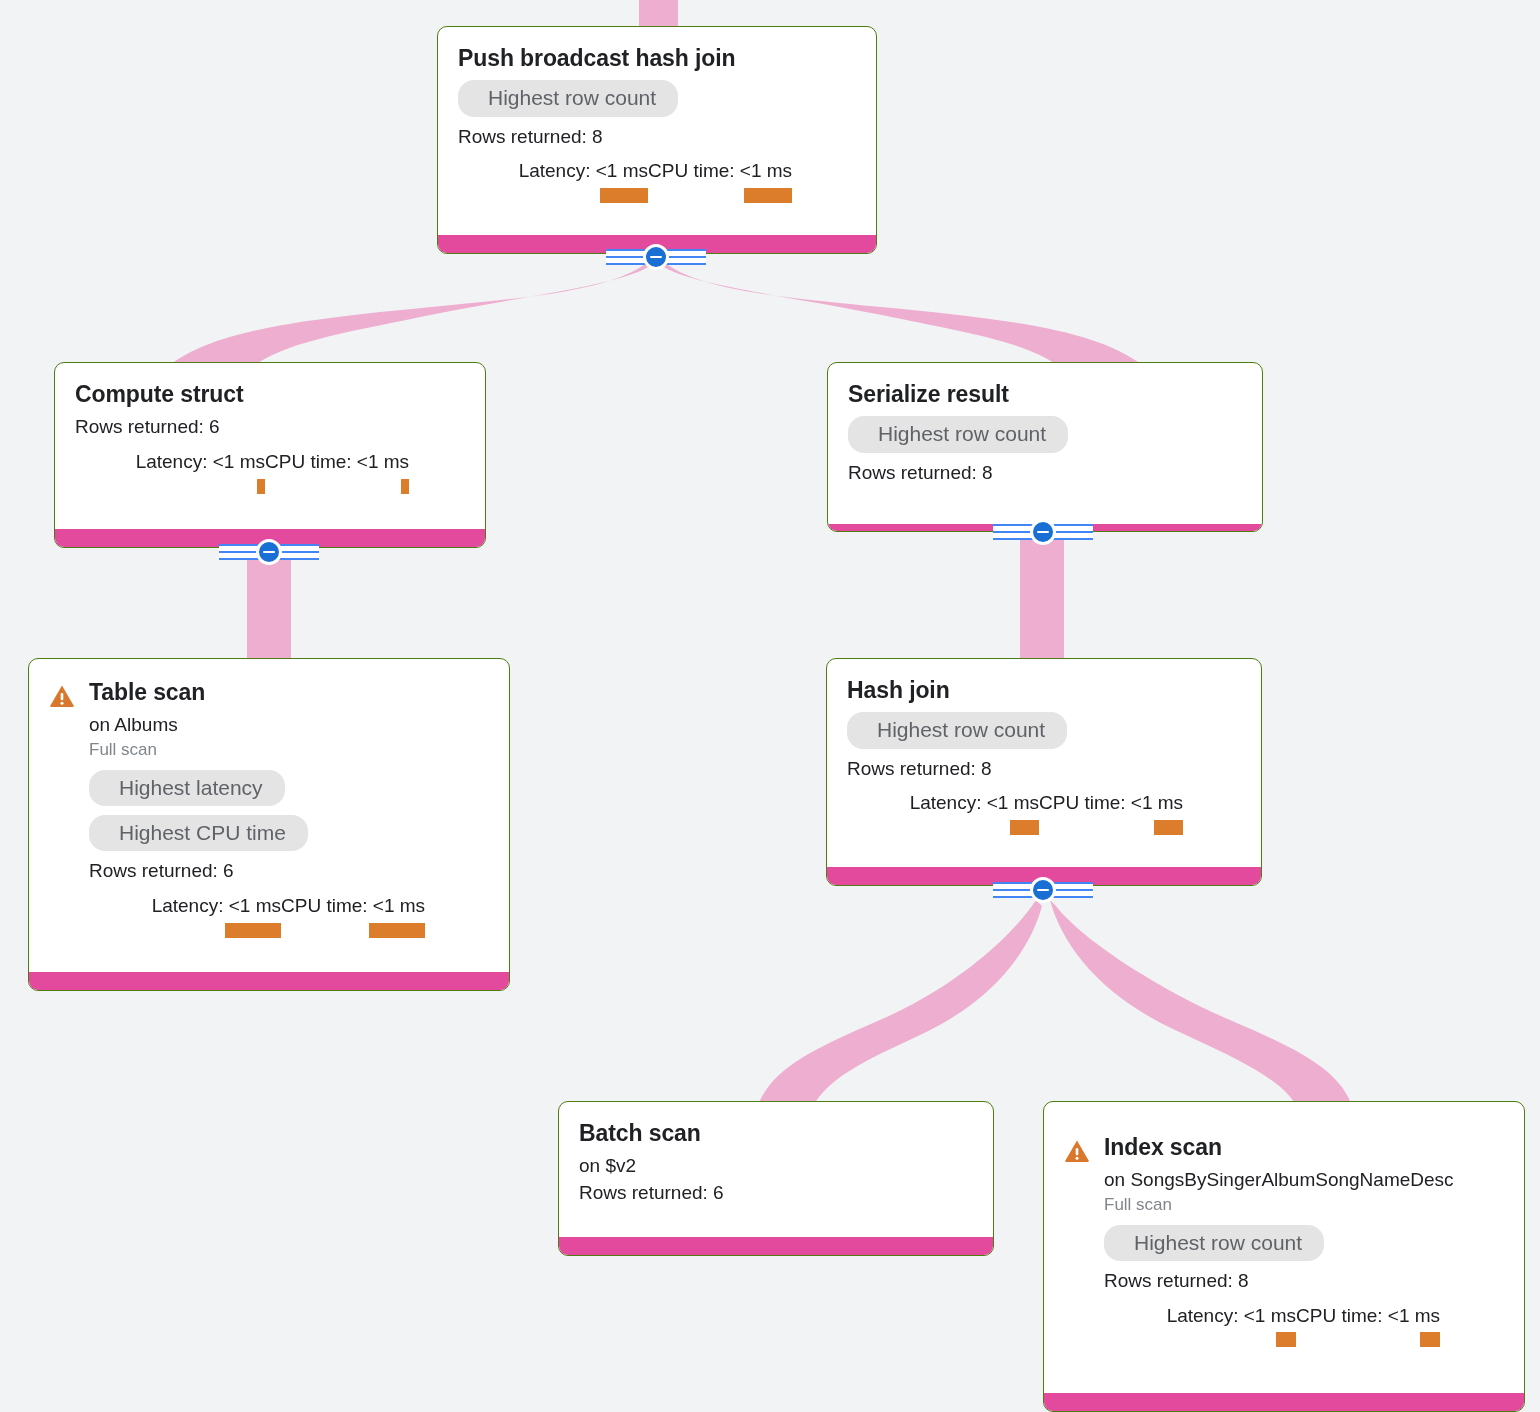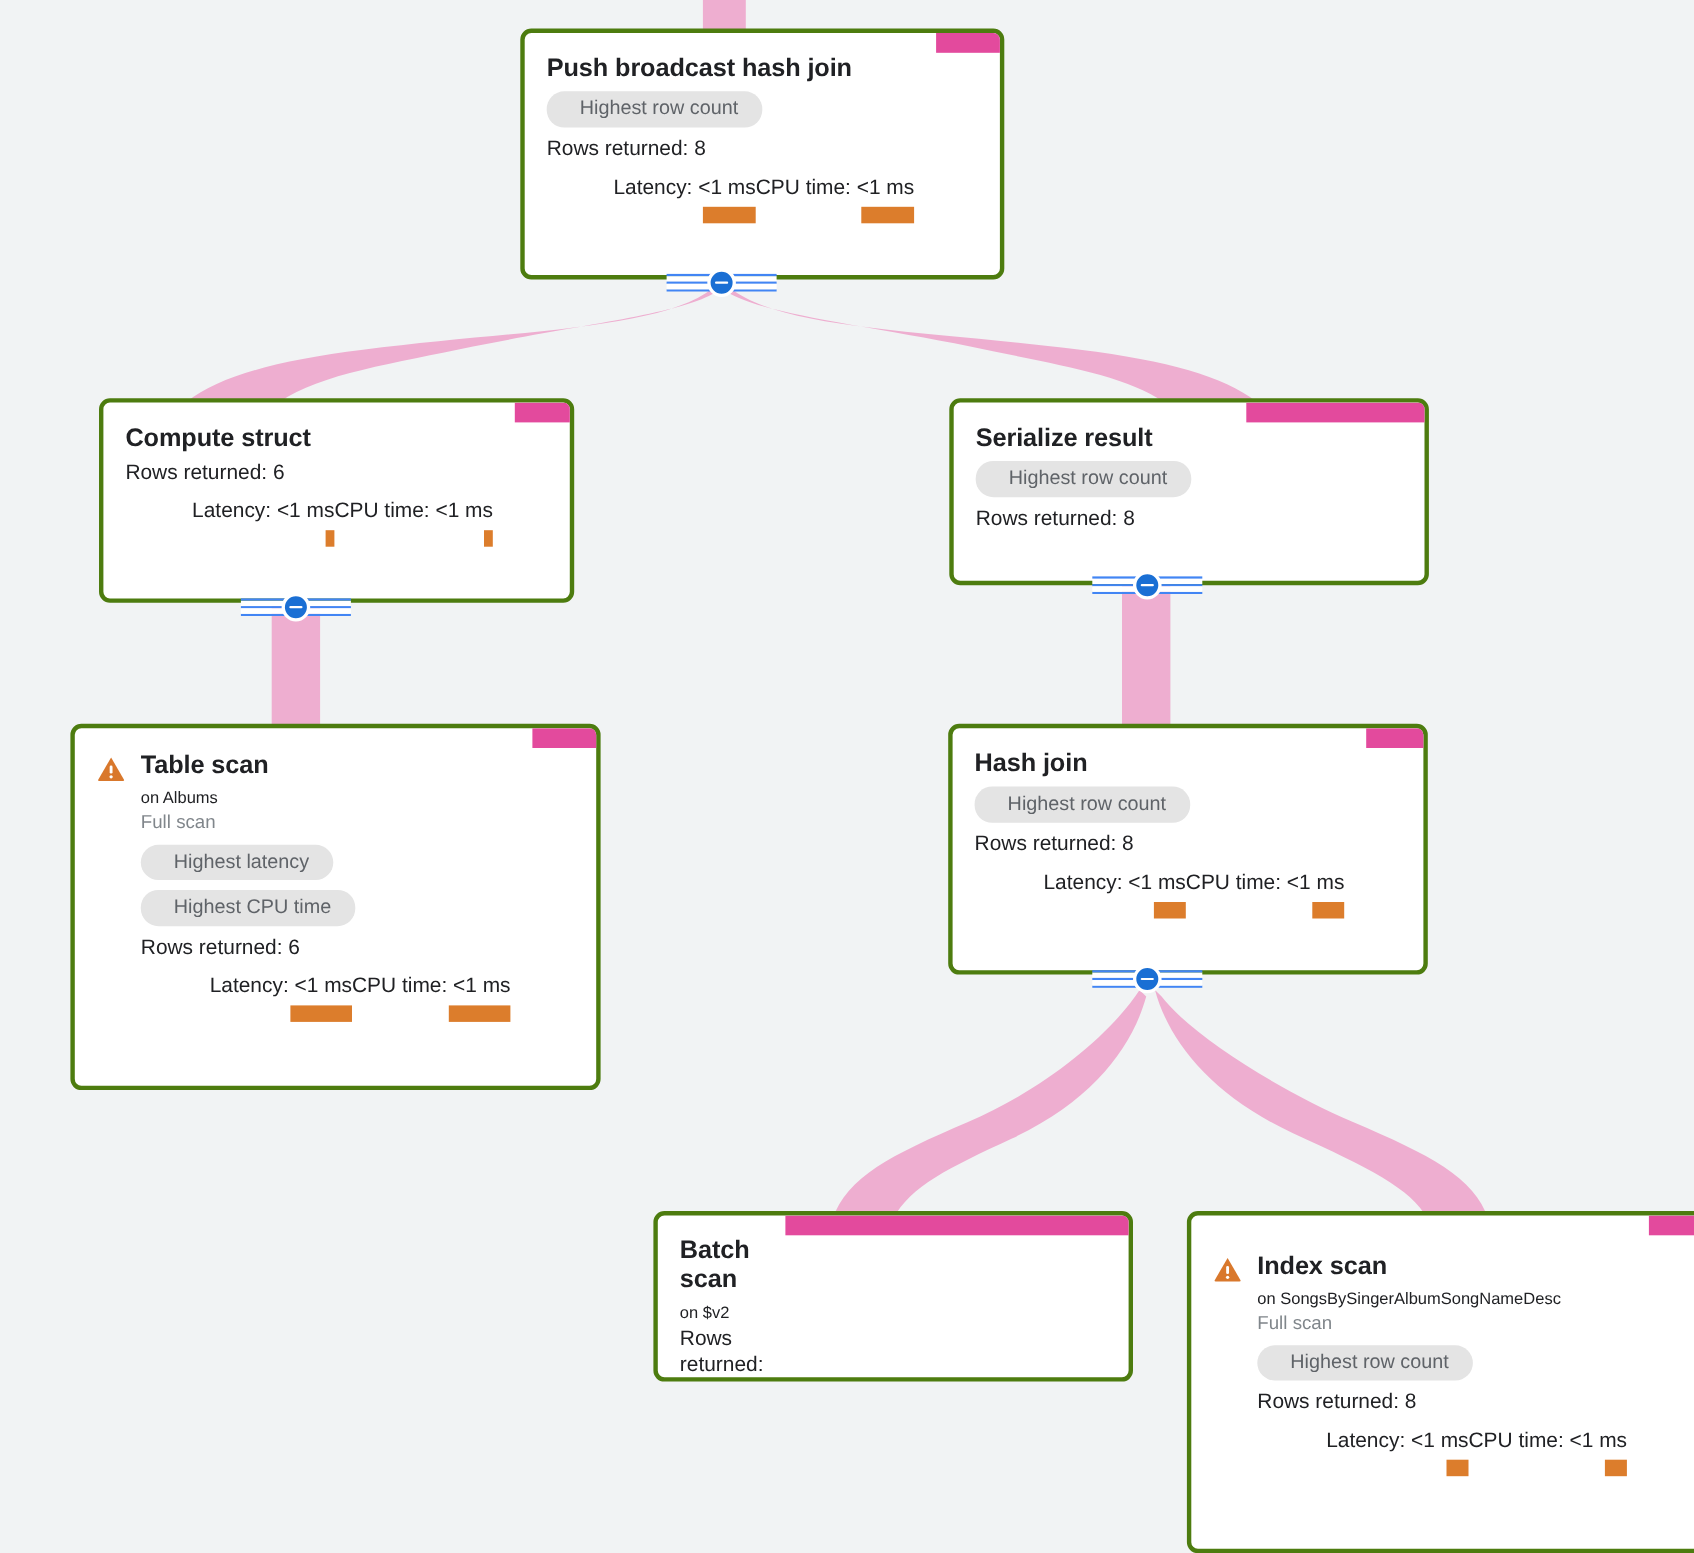--- a/index.html
+++ b/index.html
@@ -24,26 +24,25 @@
     width: 1540px;
     height: 1412px;
     pointer-events: none;
   }
 
   
   .node {
     position: absolute;
     box-sizing: border-box;
     background: #ffffff;
-    border: 4px solid #4d7c0f;
+    border: 1px solid #4d7c0f;
     border-radius: 10px;
     overflow: hidden;
     display: flex;
-    flex-direction: row;
-    margin-left: 36px;
+    flex-direction: column;
   }
   .node-body {
     flex: 1 1 auto;
     padding: 18px 20px 10px 20px;
     display: flex;
     flex-direction: column;
     align-items: flex-start;
   }
   .node-accent {
     flex: 0 0 auto;
@@ -61,38 +60,38 @@
   .title-col { display: flex; flex-direction: column; align-items: flex-start; }
 
   .node-title {
     font-size: 23px;
     font-weight: 700;
     color: #202124;
     letter-spacing: -0.1px;
     line-height: 1.15;
   }
   .node-sub {
-    font-size: 15px;
+    font-size: 19px;
     color: #202124;
     margin-top: 9px;
     line-height: 1.2;
     white-space: nowrap;
   }
   .node-sub2 {
     font-size: 17px;
     color: #80868b;
     margin-top: 3px;
     line-height: 1.2;
   }
   .chip {
     display: inline-block;
     background: #e4e4e4;
     color: #5f6368;
     border-radius: 16px;
-    font-size: 18px;
+    font-size: 21px;
     padding: 5px 22px 6px 30px;
     margin-top: 9px;
     line-height: 1.2;
     white-space: nowrap;
   }
   .rows {
     font-size: 19px;
     color: #202124;
     margin-top: 9px;
     line-height: 1.2;

